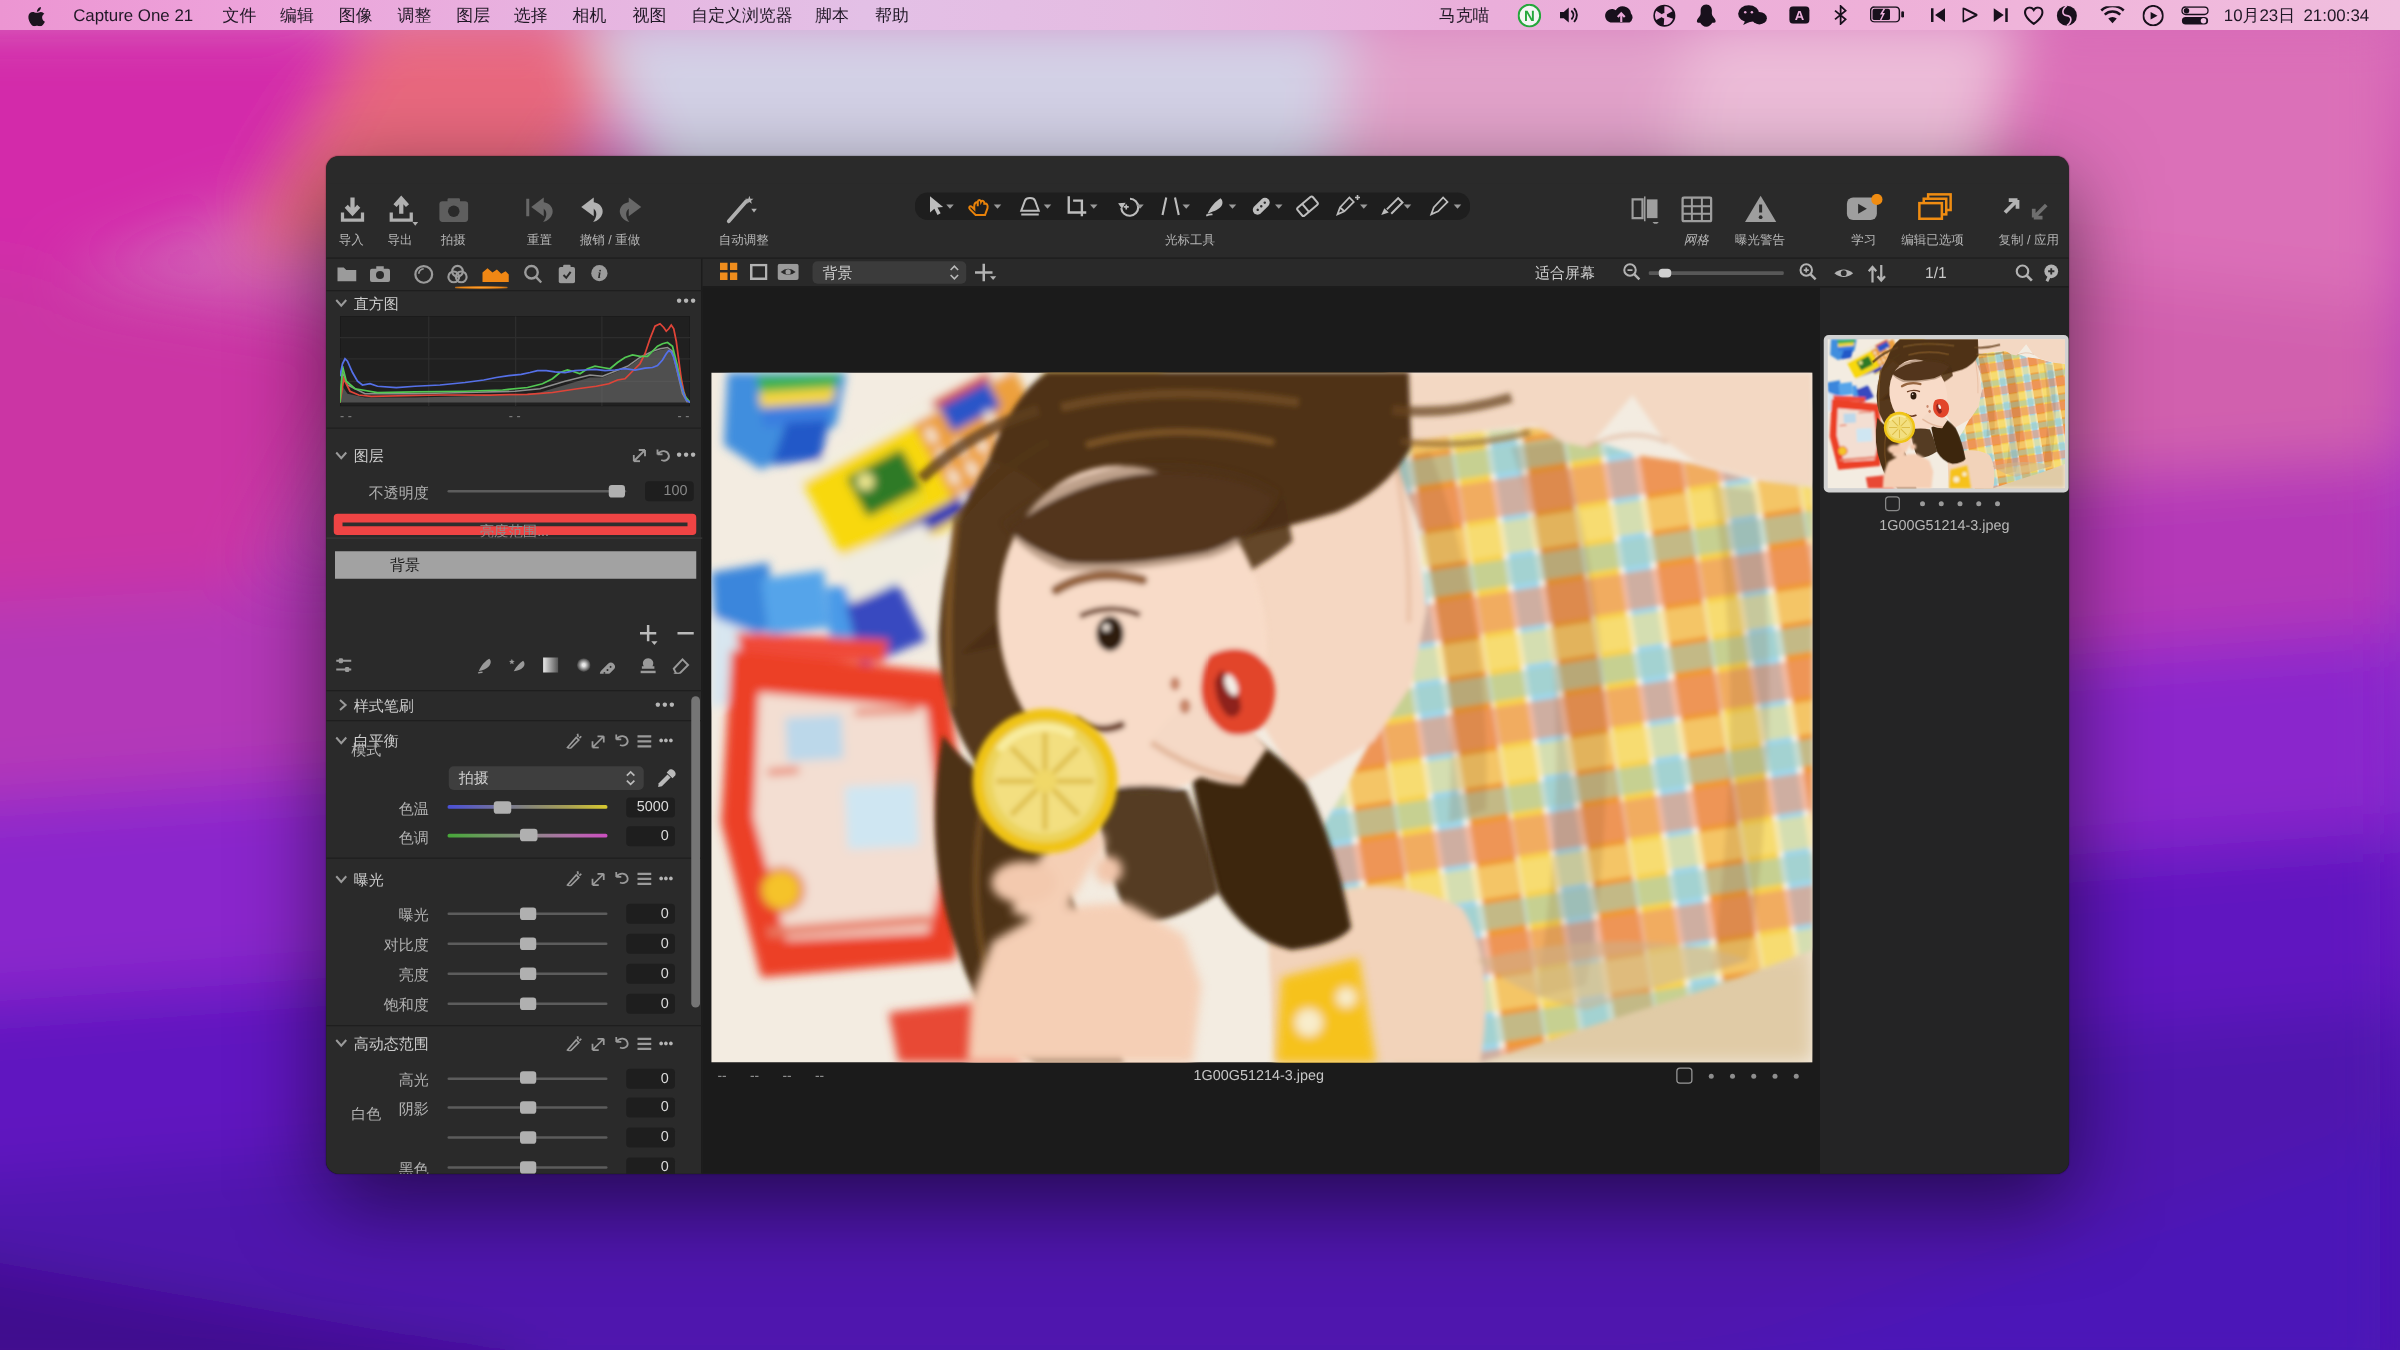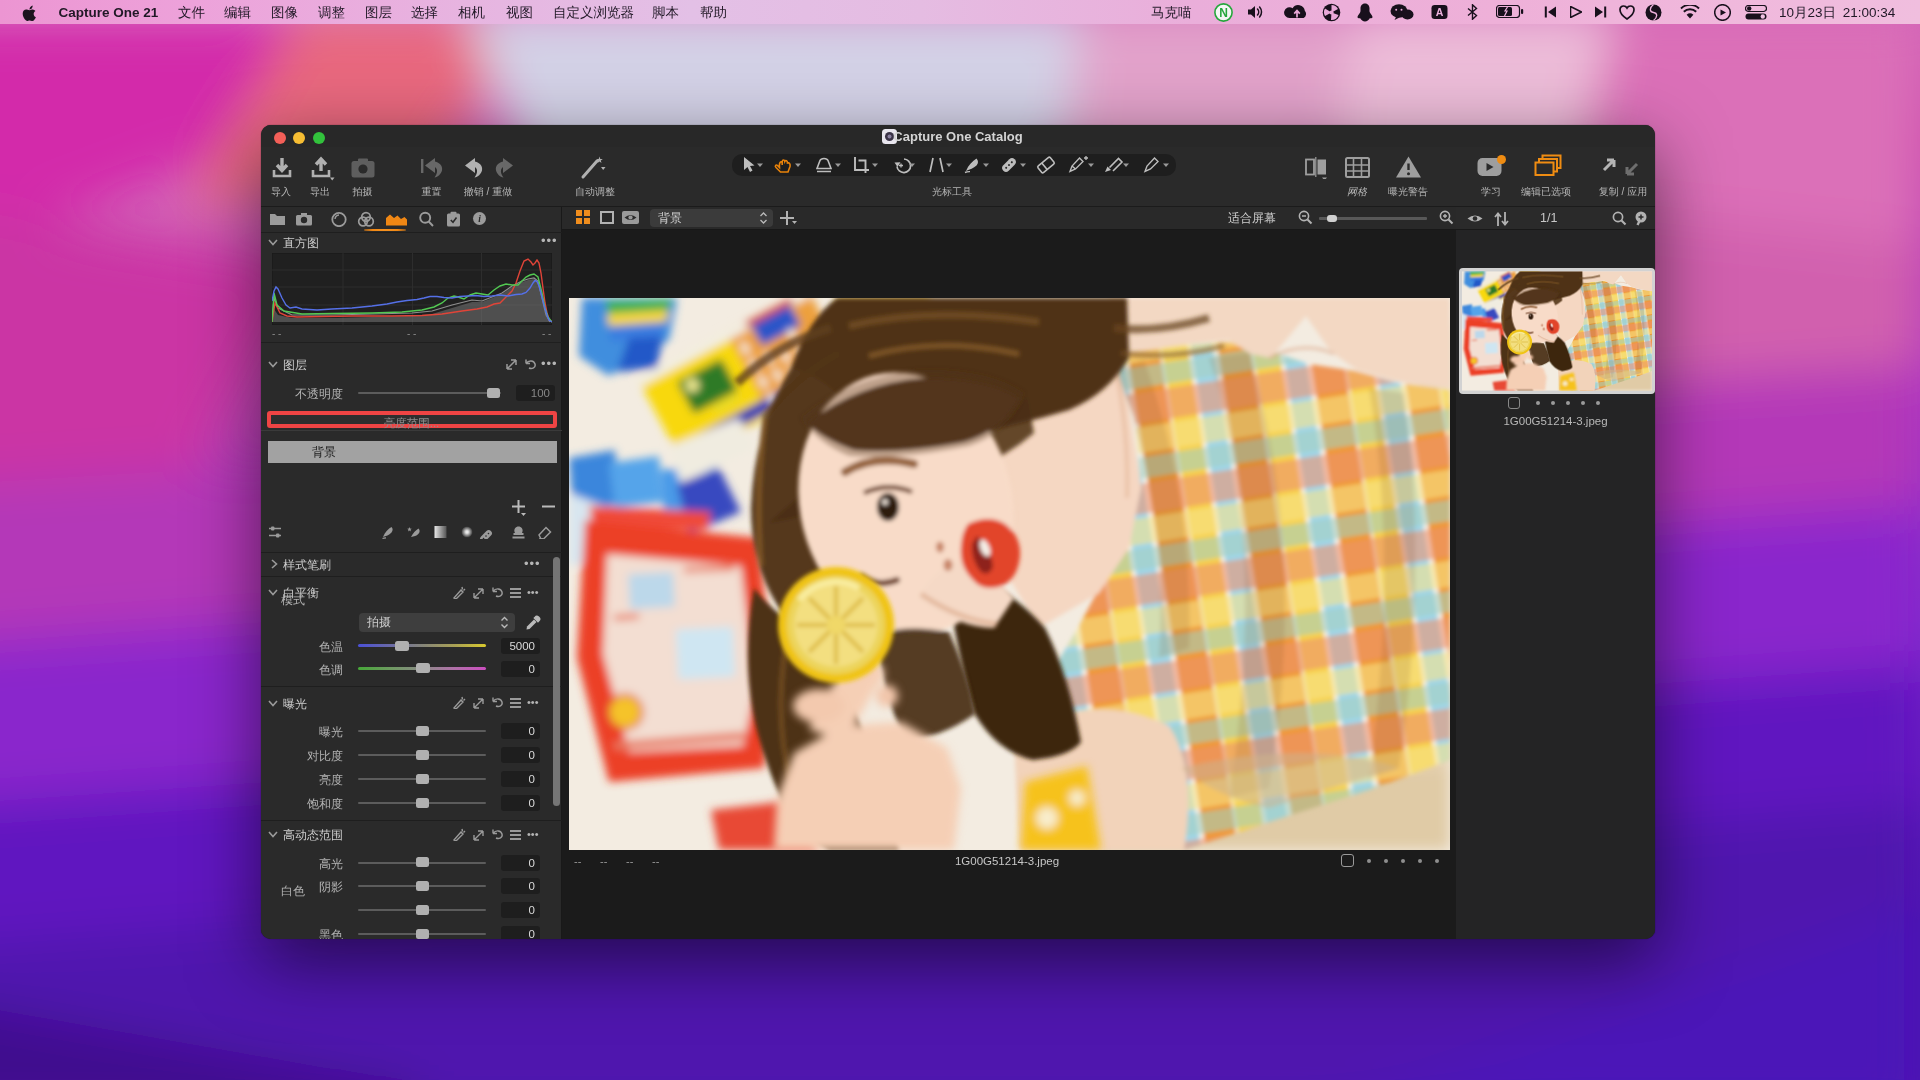--- a/index.html
+++ b/index.html
@@ -62,21 +62,21 @@
     <polygon points="-60,1000 420,1085 420,1120 -60,1120" fill="#400f8e"></polygon>
     <polygon points="1290,1120 1920,905 1920,1120" fill="#4c12b8"></polygon>
   </g>
 </svg>
 
 <div id="menubar">
   <svg class="abs" style="left:22px;top:4.5px" width="15" height="16" viewBox="0 0 15 16">
     <path d="M10.7 0.6 C10.8 1.6 10.4 2.5 9.9 3.2 C9.3 3.9 8.4 4.5 7.5 4.4 C7.4 3.5 7.9 2.5 8.4 1.9 C9 1.2 10 0.7 10.7 0.6 Z" fill="#1c141e"></path>
     <path d="M7.6 5.2 C8.7 5.2 9.5 4.5 10.7 4.5 C11.8 4.6 12.8 5.1 13.5 6 C12.3 6.8 11.6 7.8 11.7 9.2 C11.8 10.7 12.7 11.8 13.9 12.3 C13.4 13.5 12.9 14.1 12.2 14.9 C11.5 15.7 10.8 16.1 9.9 16 C9 15.9 8.5 15.5 7.6 15.5 C6.6 15.5 6.1 16 5.3 16 C4.4 16 3.7 15.4 3 14.6 C1.6 12.9 0.6 10.5 0.7 8.4 C0.8 6.2 2.3 4.6 4.2 4.6 C5.2 4.6 6.2 5.2 7.6 5.2 Z" fill="#1c141e"></path>
   </svg>
-  <div class="mi" style="left:58.5px;font-weight:bold;">Capture One 21</div>
+  <div class="mi" style="left:58.5px;font-weight:normal;">Capture One 21</div>
   <div class="mi" style="left:178px;">文件</div>
   <div class="mi" style="left:224px;">编辑</div>
   <div class="mi" style="left:271px;">图像</div>
   <div class="mi" style="left:318px;">调整</div>
   <div class="mi" style="left:365px;">图层</div>
   <div class="mi" style="left:411px;">选择</div>
   <div class="mi" style="left:458px;">相机</div>
   <div class="mi" style="left:506px;">视图</div>
   <div class="mi" style="left:553px;">自定义浏览器</div>
   <div class="mi" style="left:652px;">脚本</div>
@@ -149,31 +149,20 @@
   <svg class="abs" style="left:1745px;top:4.5px" width="22" height="15" viewBox="0 0 22 15">
     <rect x="0.5" y="0.5" width="21" height="6" rx="3" fill="none" stroke="#18101c" stroke-width="1.2"></rect>
     <circle cx="4.2" cy="3.5" r="2.2" fill="#18101c"></circle>
     <rect x="0.5" y="8.5" width="21" height="6" rx="3" fill="#18101c"></rect>
     <circle cx="17.8" cy="11.5" r="2.2" fill="#f0c2e2"></circle>
   </svg>
   <div class="mi" style="left:1779px;">10月23日 21:00:34</div>
 </div>
 
 <div id="window">
-  <div id="titlebar">
-    <div class="tl" style="left:12.5px;background:#f35f58;"></div>
-    <div class="tl" style="left:32px;background:#f6bd33;"></div>
-    <div class="tl" style="left:51.5px;background:#32c23c;"></div>
-    <svg class="abs" style="left:621px;top:4px" width="15" height="15" viewBox="0 0 15 15">
-      <rect width="15" height="15" rx="3.5" fill="#e8e6ee"></rect>
-      <circle cx="7.5" cy="7.5" r="4.5" fill="#3a3347"></circle>
-      <circle cx="7.5" cy="7.5" r="2" fill="#8a80a0"></circle>
-    </svg>
-    <div style="position:absolute;left:0;width:1394px;top:0;height:22px;text-align:center;color:#d4d4d4;font-size:13px;font-weight:bold;line-height:23px;">Capture One Catalog</div>
-  </div>
   <div id="toolbar">
     <svg class="abs" style="left:9px;top:9px" width="24" height="26" viewBox="0 0 24 26">
       <path d="M12 2 L12 13 M7 9 L12 14.5 L17 9" stroke="#b0b0b0" stroke-width="3.4" fill="none"></path>
       <path d="M4 14 L4 20 L20 20 L20 14" stroke="#b0b0b0" stroke-width="2.6" fill="none"></path>
     </svg>
     <svg class="abs" style="left:48px;top:9px" width="26" height="26" viewBox="0 0 26 26">
       <path d="M12 15 L12 4 M7 8.5 L12 3 L17 8.5" stroke="#b0b0b0" stroke-width="3.4" fill="none"></path>
       <path d="M4 14 L4 20 L20 20 L20 14" stroke="#b0b0b0" stroke-width="2.6" fill="none"></path>
       <path d="M21 21.5 L25.5 21.5 L23.2 24.5 Z" fill="#b0b0b0"></path>
     </svg>
@@ -354,21 +343,21 @@
     <div class="seclabel" style="left:22px;top:150px;">图层</div>
     <svg class="abs" style="left:245px;top:151px" width="48px" height="12" viewBox="0 0 48 12">
       <path d="M1 11 L10 2 M10 2 L10 7 M10 2 L5 2 M1 11 L1 6 M1 11 L6 11" stroke="#9a9a9a" stroke-width="1.5" fill="none"></path>
       <path d="M20 5.5 C23 1.5 28 2.5 29 6 C30 9.5 26 11.5 23 10 M20 5.5 L20 1.5 M20 5.5 L24 5.5" stroke="#9a9a9a" stroke-width="1.5" fill="none"></path>
     </svg>
     <div class="hdots" style="left:280px;top:148.5px;">•••</div>
     <div class="rowlabel" style="left:20px;top:179px;width:62px;text-align:right;">不透明度</div>
     <div class="track" style="left:97px;top:185px;width:143px;"></div>
     <div class="handle" style="left:226px;top:180.5px;"></div>
     <div class="valbox" style="left:255px;top:178px;color:#878787;">100</div>
-    <div class="abs" style="left:5.5px;top:203.5px;width:290px;height:17px;border:4px solid #ef4444;border-radius:3px;background:#2e2e2e;color:#8e8e8e;font-size:11.5px;text-align:center;line-height:16px;">亮度范围...</div>
+    <div class="abs" style="left:5.5px;top:203.5px;width:290px;height:17px;border:7px solid #ef4444;border-radius:3px;background:#2e2e2e;color:#8e8e8e;font-size:11.5px;text-align:center;line-height:16px;">亮度范围...</div>
     <div class="abs" style="left:0;top:222.5px;width:301px;height:1px;background:#3a3a3a;"></div>
     <div class="abs" style="left:7px;top:234px;width:289px;height:22px;background:#a2a2a2;color:#1c1c1c;font-size:12px;line-height:22px;"><span style="margin-left:44px;">背景</span></div>
     <svg class="abs" style="left:250px;top:292px" width="46" height="17" viewBox="0 0 46 17">
       <path d="M7.5 1 L7.5 14 M1 7.5 L14 7.5" stroke="#bababa" stroke-width="2"></path>
       <path d="M10 14 L15 14 L12.5 17 Z" fill="#bababa"></path>
       <path d="M31 7.5 L44 7.5" stroke="#bababa" stroke-width="2"></path>
     </svg>
     <svg class="abs" style="left:7px;top:317.5px" width="288" height="14" viewBox="0 0 288 14">
       <g fill="#9a9a9a" stroke="#9a9a9a">
         <path d="M1 3.5 L13 3.5 M1 10.5 L13 10.5" stroke-width="1.6" fill="none"></path>

